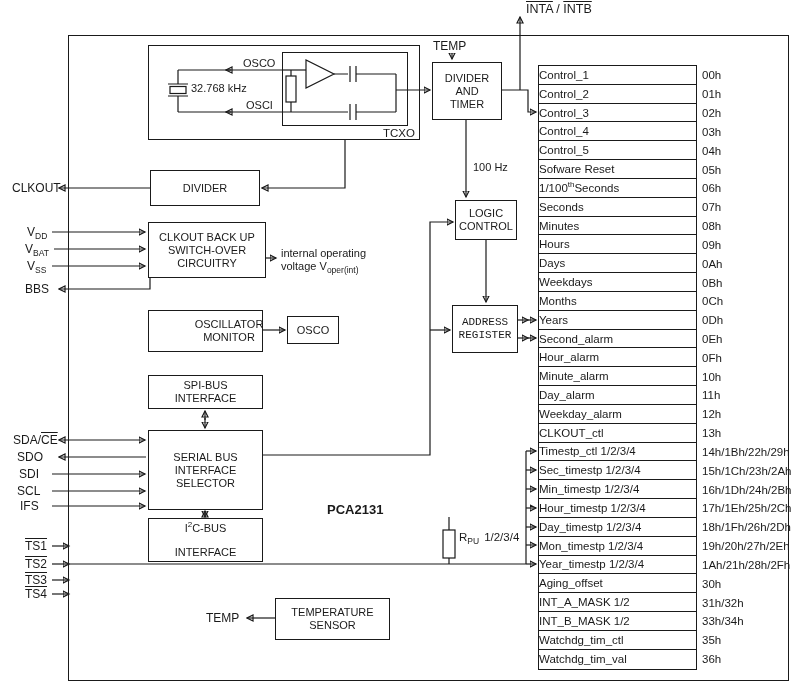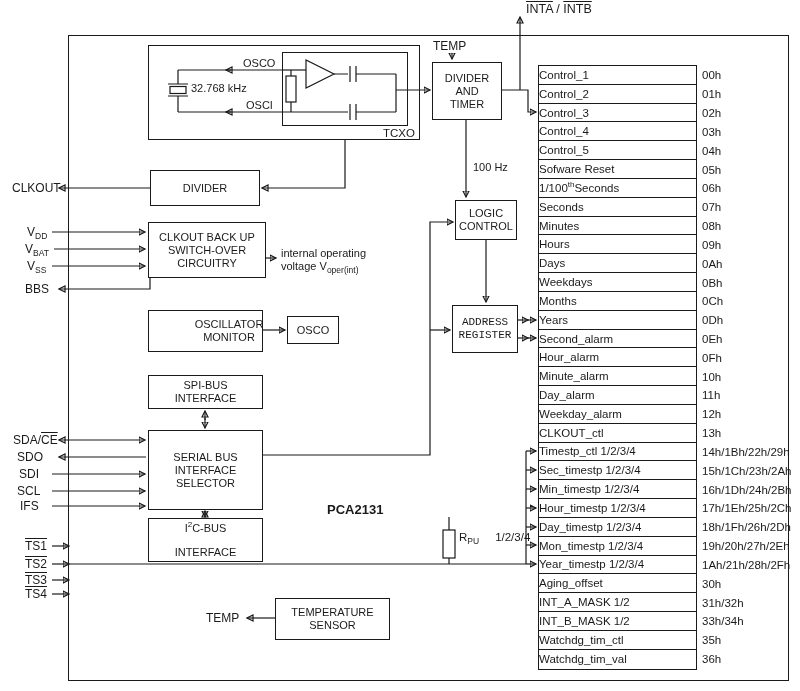--- a/index.html
+++ b/index.html
@@ -20,21 +20,21 @@
   sub{font-size:8.5px;line-height:1;}
   sup{font-size:8px;line-height:1;}
   .chipname{font-weight:bold;font-size:13px;}
   .reg-table{position:absolute;left:538px;top:65px;width:157px;border:1.4px solid #1a1a1a;
              background:#fff;box-sizing:content-box;}
   .reg-row{height:18.84px;box-sizing:border-box;border-bottom:1px solid #1a1a1a;
            display:flex;align-items:center;justify-content:flex-start;font-size:11.5px;}
   .reg-row:last-child{border-bottom:none;}
   .reg-addrs{position:absolute;left:702px;top:66px;}
   .addr-row{height:18.84px;display:flex;align-items:center;font-size:11.5px;}
-  .rpu-suffix{margin-left:16px;}
+  .rpu-suffix{margin-left:5px;}
   .twoline{text-align:left;}
 </style>
 </head>
 <body>
 
 <div id="canvas">
 
   <div class="border-main"></div>
 
   <svg class="wires" width="800" height="691" viewBox="0 0 800 691">

